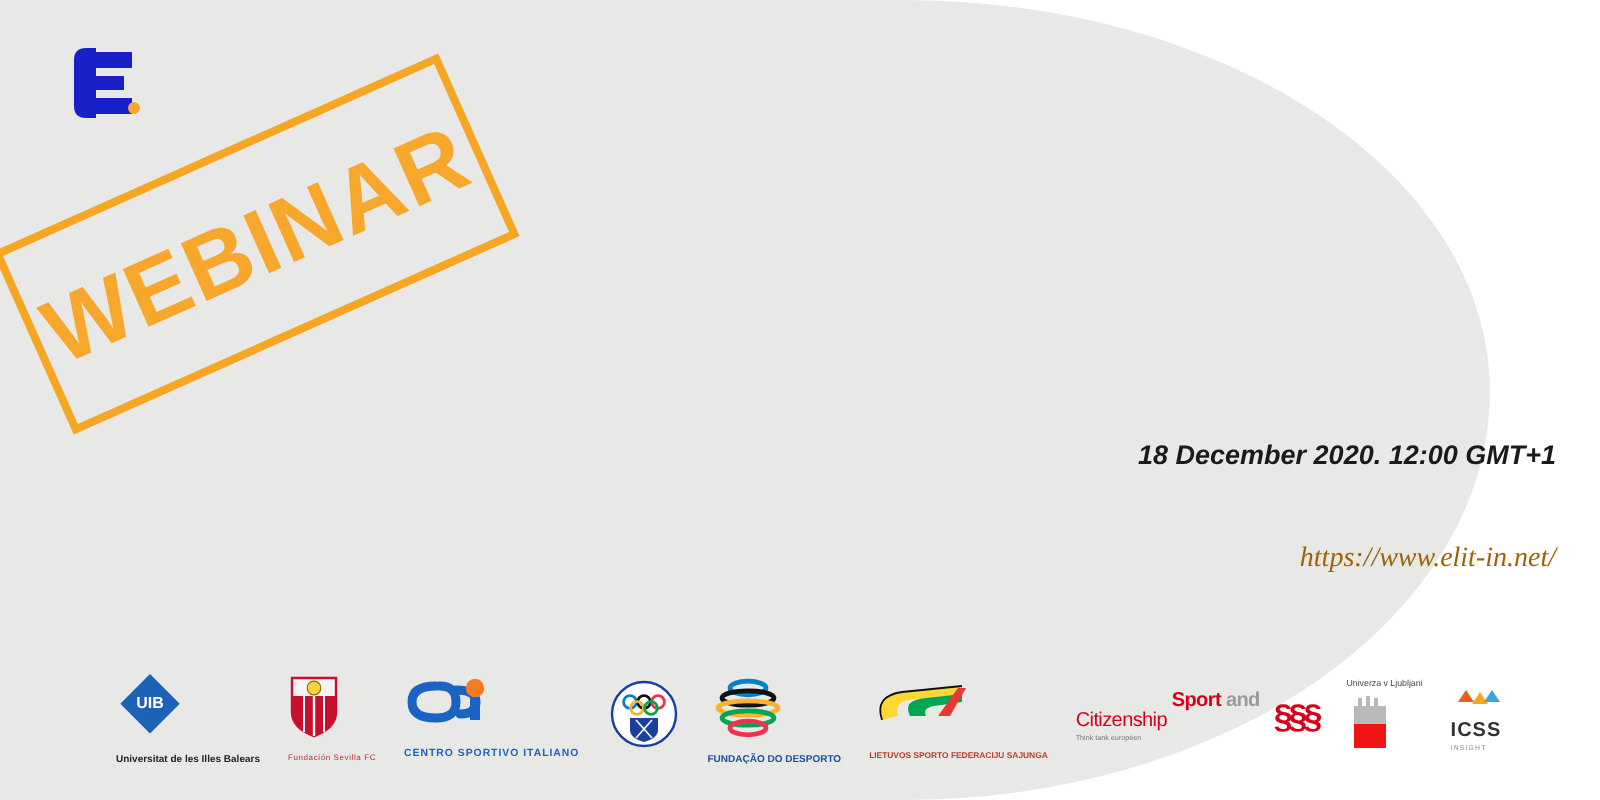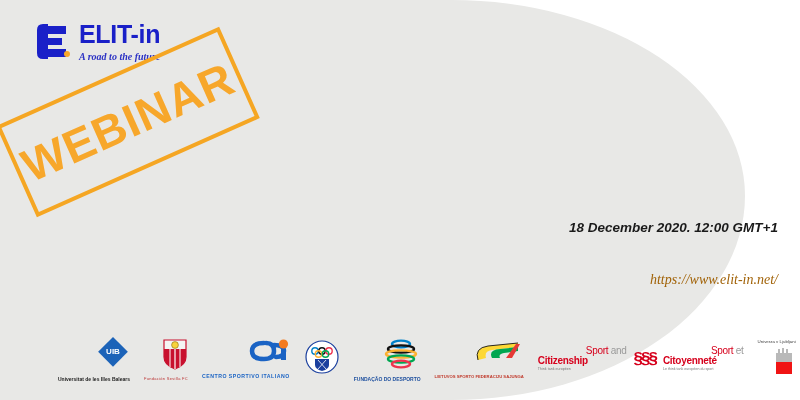--- a/index.html
+++ b/index.html
@@ -103,63 +103,59 @@
   
   .logos{
     position:absolute;
     left:58px;top:328px;
     width:700px;height:62px;
     display:flex;align-items:center;gap:14px;
   }
   .logo{
     flex:0 0 auto;
     display:flex;flex-direction:column;
-    align-items:flex-end;justify-content:center;
+    align-items:flex-start;justify-content:center;
     height:58px;
   }
 
   .fpn-txt{font-size:9px;font-weight:bold;color:#1757b8;
     font-style:italic;letter-spacing:1px;margin-top:1px;}
   .uib-sub{font-size:5px;font-weight:bold;color:#222;margin-top:3px;
     text-align:center;line-height:1.3;}
   .sev-txt{font-size:4px;color:#b33;margin-top:2px;letter-spacing:.3px;}
   .csi-txt{font-size:5.2px;font-weight:bold;color:#1a63c4;
     line-height:1.35;text-align:center;margin-top:2px;letter-spacing:.5px;}
   .fd-txt{font-size:5px;font-weight:bold;color:#1d4f9e;margin-top:2px;}
   .lsf-txt{font-size:4.2px;font-weight:bold;color:#c0392b;margin-top:2px;
     text-align:center;line-height:1.3;}
   .sc-wrap{display:flex;align-items:center;gap:7px;}
   .sc-block{line-height:1;}
-  .sc-l1{font-size:10px;font-weight:normal;color:#d6001c;letter-spacing:-.3px;padding-left:48px;}
+  .sc-l1{font-size:10px;font-weight:bold;color:#d6001c;letter-spacing:-.3px;padding-left:48px;}
   .sc-l1 .grey{color:#9a9a9a;}
-  .sc-l2{font-size:10px;font-weight:bold;color:#d6001c;letter-spacing:-.3px;}
+  .sc-l2{font-size:10px;font-weight:normal;color:#d6001c;letter-spacing:-.3px;}
   .sc-l3{font-size:3.6px;color:#777;margin-top:2px;}
   .wave{color:#d6001c;font-size:17px;font-weight:bold;letter-spacing:-2px;}
   .ulj-txt{font-size:4.4px;color:#444;margin-bottom:3px;}
   .icss-txt{font-size:10px;font-weight:bold;color:#333;letter-spacing:.5px;}
   .icss-sub{font-size:3.4px;color:#888;letter-spacing:.6px;margin-top:1px;}
 </style>
 </head>
 <body>
 
 <div class="poster">
 
   <div class="bg-panel"></div>
 
   <div class="brand">
     <div class="brand-mark">
       <svg width="34" height="38" viewBox="0 0 34 38">
         <path d="M4 4 H30 V12 H12 V16 H26 V23 H12 V27 H30 V35 H4 Z" fill="#1a20c8"></path>
         <path d="M1 8 Q1 2 7 2 H12 V7 H7 Q6 7 6 8 V31 Q6 32 7 32 H12 V37 H7 Q1 37 1 31 Z" fill="#1a20c8"></path>
         <circle cx="31" cy="32" r="3" fill="#f7a72b"></circle>
       </svg>
-    </div>
-    <div class="brand-text">
-      <div class="brand-name">ELIT-in</div>
-      <div class="brand-tag">A road to the future</div>
     </div>
   </div>
 
   <div class="stamp">
     <span class="stamp-text">WEBINAR</span>
   </div>
 
 
   <div class="date">18 December 2020. 12:00 GMT+1</div>
 
@@ -253,28 +249,20 @@
       <div class="sc-wrap">
         <div class="sc-block">
           <div class="sc-l1">
             <span>Sport</span>
             <span class="grey">and</span>
           </div>
           <div class="sc-l2">Citizenship</div>
           <div class="sc-l3">Think tank européen</div>
         </div>
         <span class="wave">§§§</span>
-        <div class="sc-block">
-          <div class="sc-l1">
-            <span>Sport</span>
-            <span class="grey">et</span>
-          </div>
-          <div class="sc-l2">Citoyenneté</div>
-          <div class="sc-l3">Le think tank européen du sport</div>
-        </div>
       </div>
     </div>
 
     <div class="logo">
       <span class="ulj-txt">Univerza v Ljubljani</span>
       <span>
         <svg width="24" height="28" viewBox="0 0 24 28">
           <rect x="4" y="6" width="16" height="9" fill="#b9b9b9"></rect>
           <rect x="6" y="2" width="2" height="5" fill="#b9b9b9"></rect>
           <rect x="10" y="1" width="2" height="6" fill="#b9b9b9"></rect>

